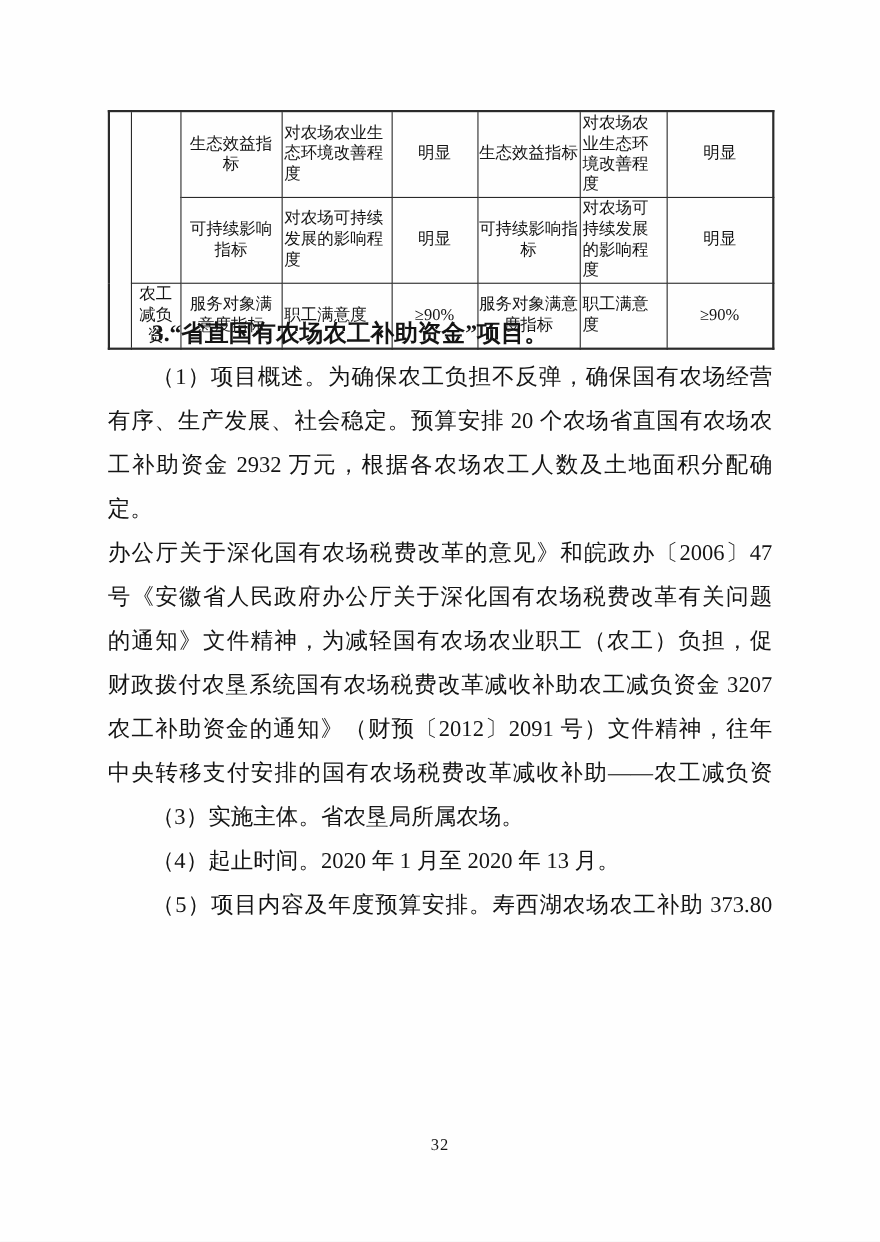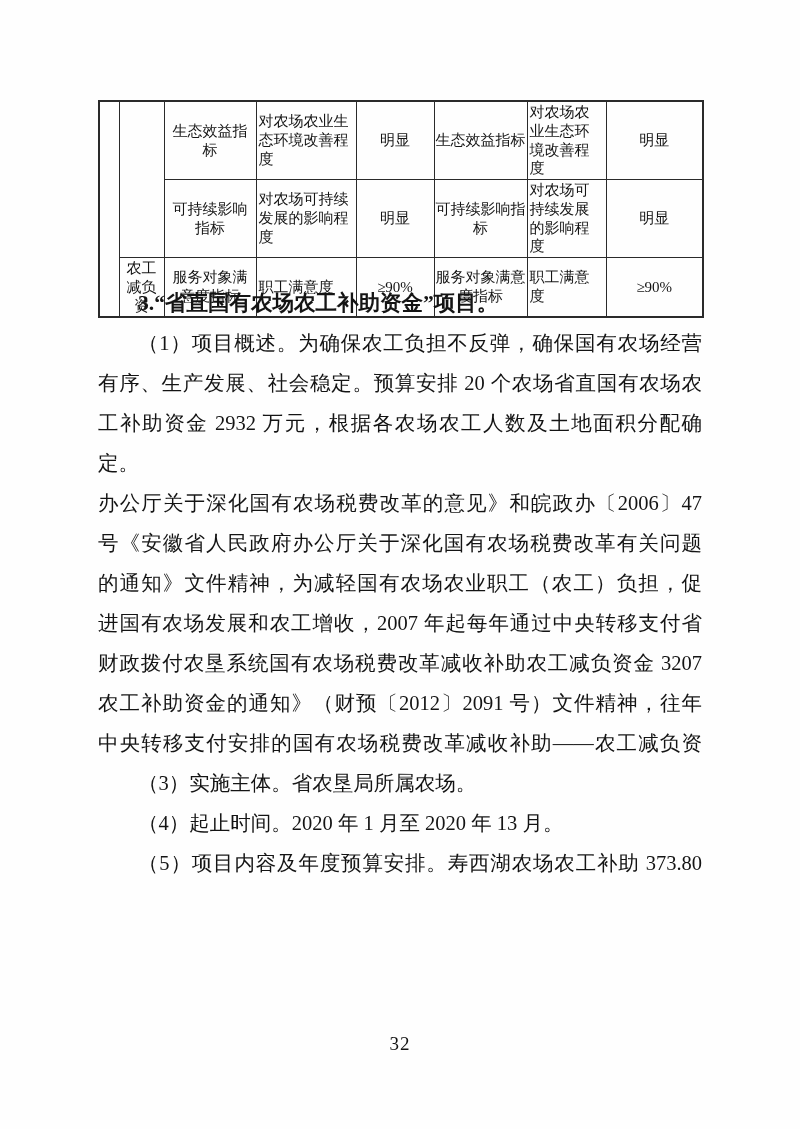--- a/index.html
+++ b/index.html
@@ -48,21 +48,21 @@
   }
   .ln.last{text-align:left;text-align-last:left;}
   .ln.ind{text-indent:40px;}
   .ln.heading{
     font-weight:700;
     font-size:21.5px;
     text-align:left;text-align-last:left;
   }
   .page-number{
     position:absolute;left:0;top:1033px;width:800px;
-    text-align:center;font-size:19px;letter-spacing:1px;
+    text-align:center;font-size:15px;letter-spacing:1px;
   }
 </style>
 </head>
 <body>
 
 <div class="page">
 
   <table class="ind-table">
     <colgroup>
       <col style="width:20px">
@@ -109,21 +109,20 @@
     <div class="ln heading ind">3.“省直国有农场农工补助资金”项目。</div>
 
     <div class="ln ind">（1）项目概述。为确保农工负担不反弹，确保国有农场经营</div>
     <div class="ln">有序、生产发展、社会稳定。预算安排 20 个农场省直国有农场农</div>
     <div class="ln">工补助资金 2932 万元，根据各农场农工人数及土地面积分配确</div>
     <div class="ln last">定。</div>
 
     <div class="ln">办公厅关于深化国有农场税费改革的意见》和皖政办〔2006〕47</div>
     <div class="ln">号《安徽省人民政府办公厅关于深化国有农场税费改革有关问题</div>
     <div class="ln">的通知》文件精神，为减轻国有农场农业职工（农工）负担，促</div>
-    <div class="ln">进国有农场发展和农工增收，2007 年起每年通过中央转移支付省</div>
     <div class="ln">财政拨付农垦系统国有农场税费改革减收补助农工减负资金 3207</div>
     <div class="ln">农工补助资金的通知》（财预〔2012〕2091 号）文件精神，往年</div>
     <div class="ln">中央转移支付安排的国有农场税费改革减收补助——农工减负资</div>
 
     <div class="ln ind last">（3）实施主体。省农垦局所属农场。</div>
     <div class="ln ind last">（4）起止时间。2020 年 1 月至 2020 年 13 月。</div>
     <div class="ln ind">（5）项目内容及年度预算安排。寿西湖农场农工补助 373.80</div>
   </div>
 
   <div class="page-number">32</div>

